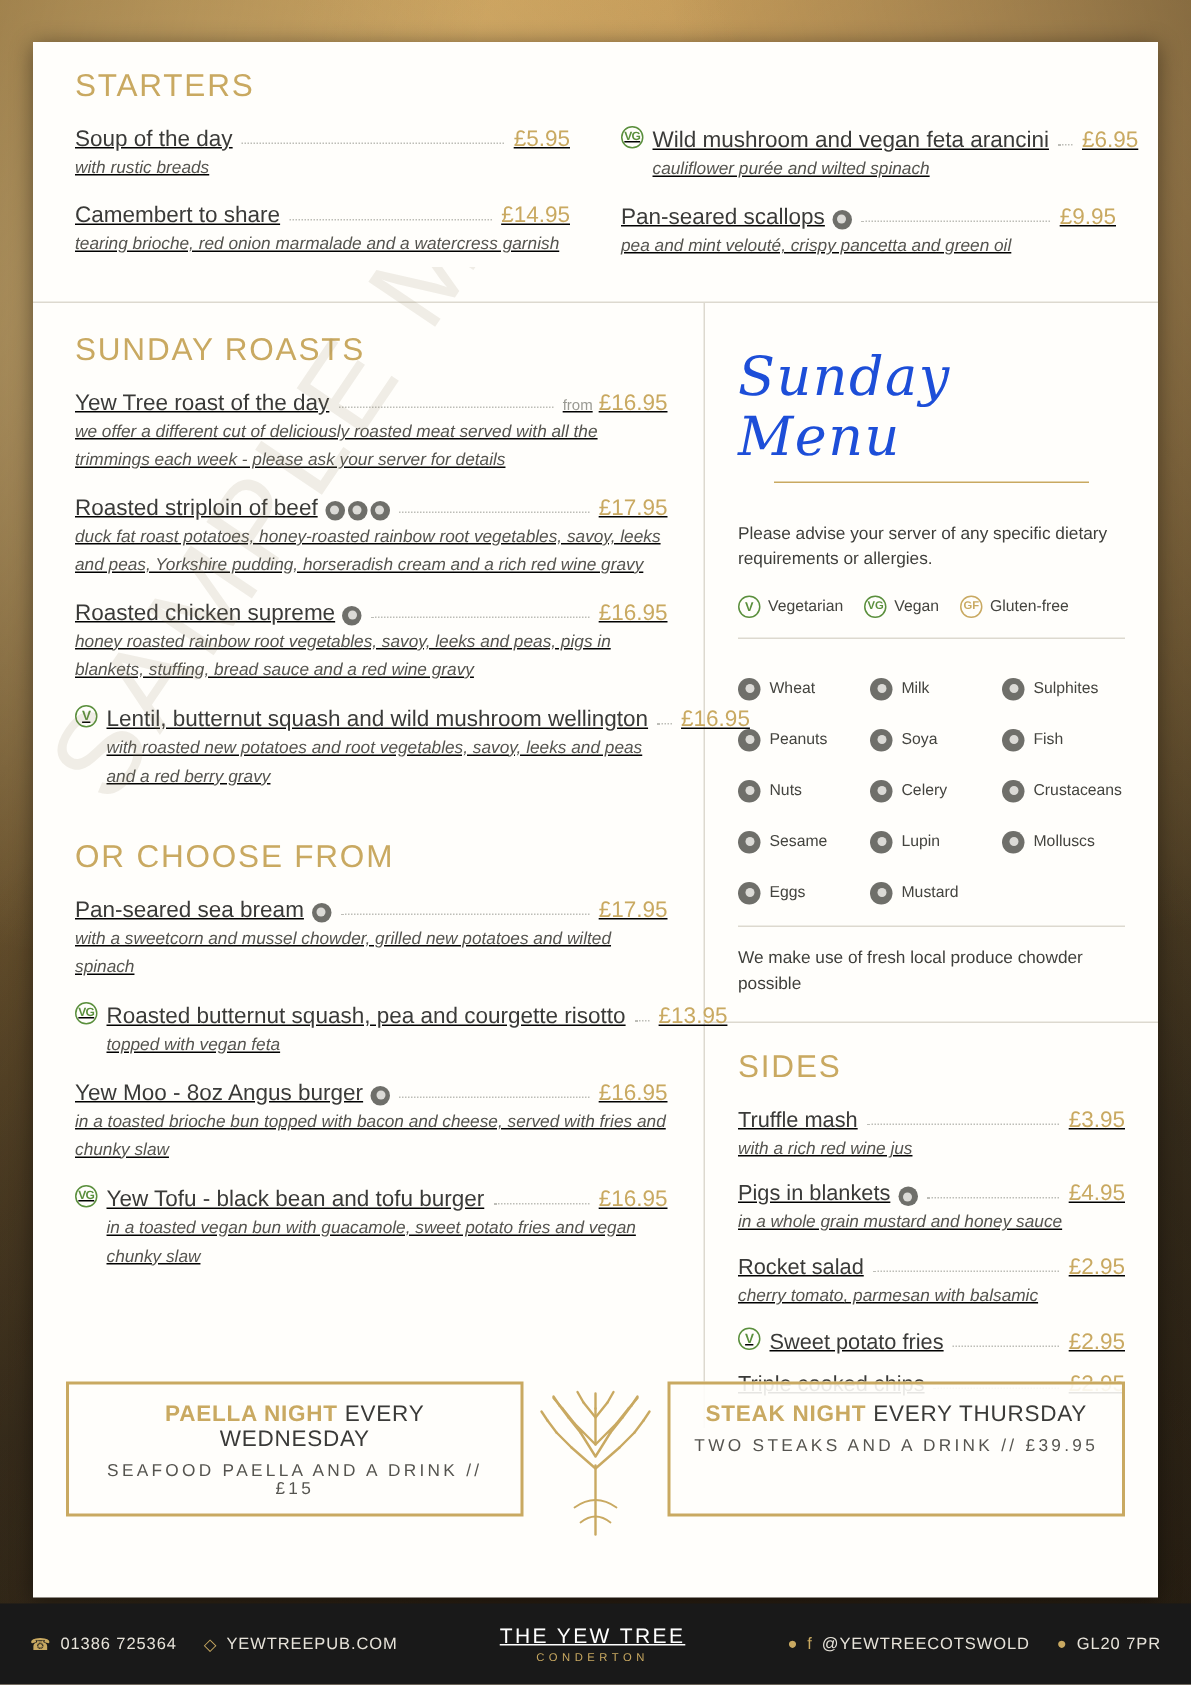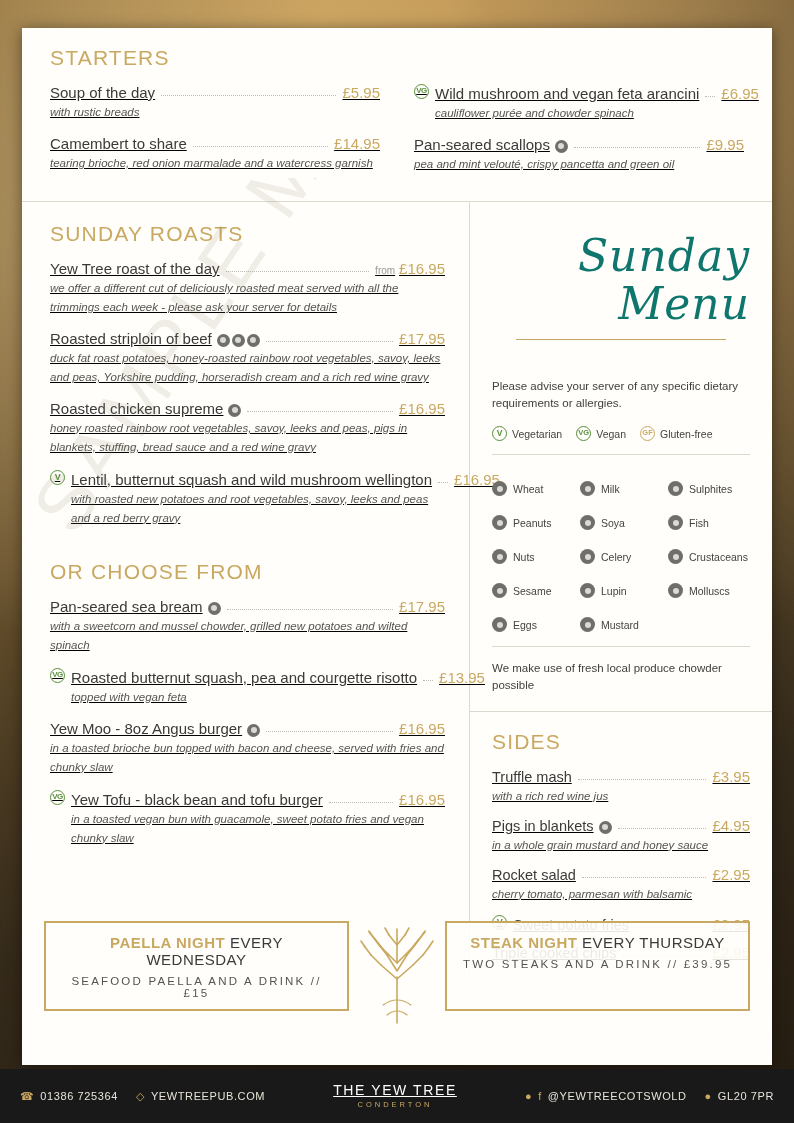--- a/index.html
+++ b/index.html
@@ -165,42 +165,42 @@
     flex: 1;
     padding: 0;
   }
 
   
   .sunday-panel {
     padding: 20px 22px 16px 22px;
     border-bottom: 1px solid #ddd9cf;
   }
   .script {
-    text-align: right;
+    text-align: left;
     font-family: "DejaVu Serif", serif;
     font-style: italic;
-    font-size: 44px;
-    color: #0f766e;
+    font-size: 36px;
+    color: #1d4ed8;
     letter-spacing: 1px;
     line-height: 1.1;
     padding: 10px 0 14px 0;
     position: relative;
   }
   .script:after {
     content: "";
     display: block;
     width: 210px; height: 1px;
     background: #c9a961;
     margin: 10px auto 0 auto;
   }
   .advice {
     font-size: 11.5px;
     color: #3f3f3b;
     line-height: 1.5;
-    margin: 24px 0 14px 0;
+    margin: 12px 0 14px 0;
   }
   .diet-row {
     display: flex;
     gap: 14px;
     padding-bottom: 13px;
     border-bottom: 1px solid #ddd9cf;
     margin-bottom: 13px;
   }
   .diet {
     display: flex; align-items: center; gap: 5px;
@@ -320,21 +320,21 @@
       </div>
       <div>
 
         <div class="item">
           <div class="item-line">
             <span class="veg-badge vg">VG</span>
             <span class="item-name">Wild mushroom and vegan feta arancini</span>
             <span class="dots"></span>
             <span class="price">£6.95</span>
           </div>
-          <div class="desc indent">cauliflower purée and chowder spinach</div>
+          <div class="desc indent">cauliflower purée and wilted spinach</div>
         </div>
 
         <div class="item">
           <div class="item-line">
             <span class="item-name">Pan-seared scallops</span>
             <span class="allergens">
                 <i class="al"></i>
               </span>
             <span class="dots"></span>
             <span class="price">£9.95</span>

